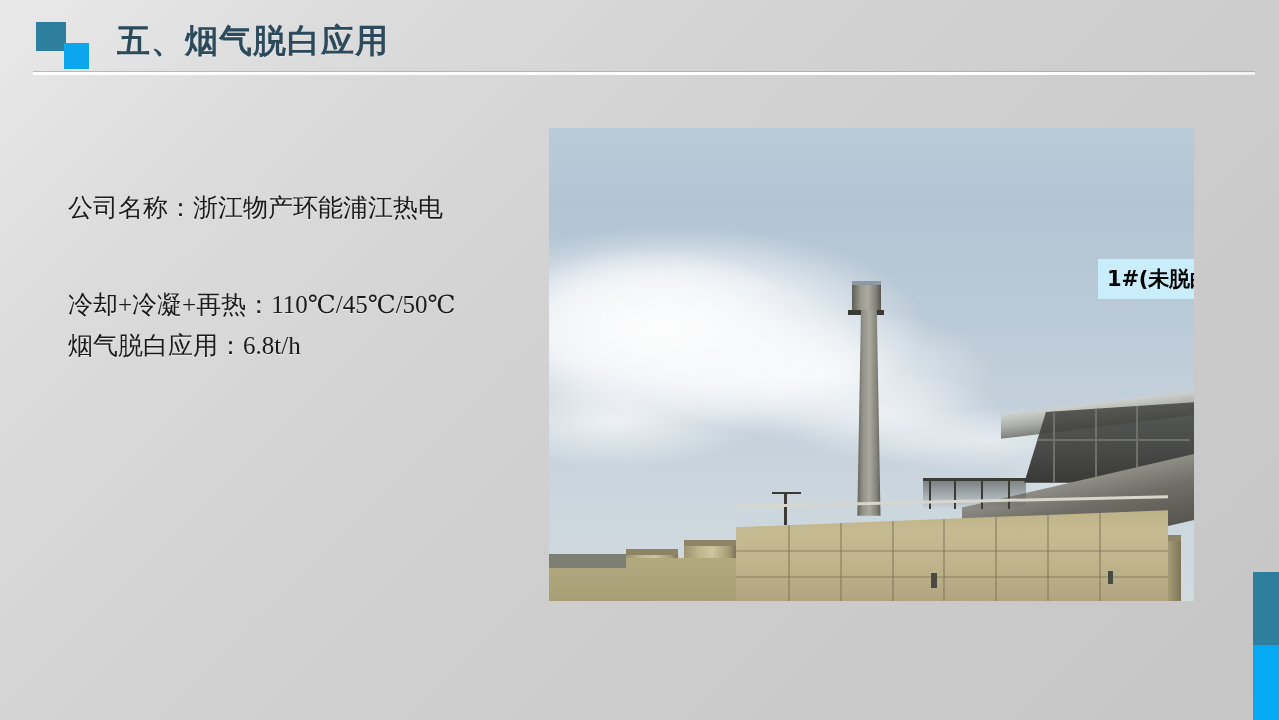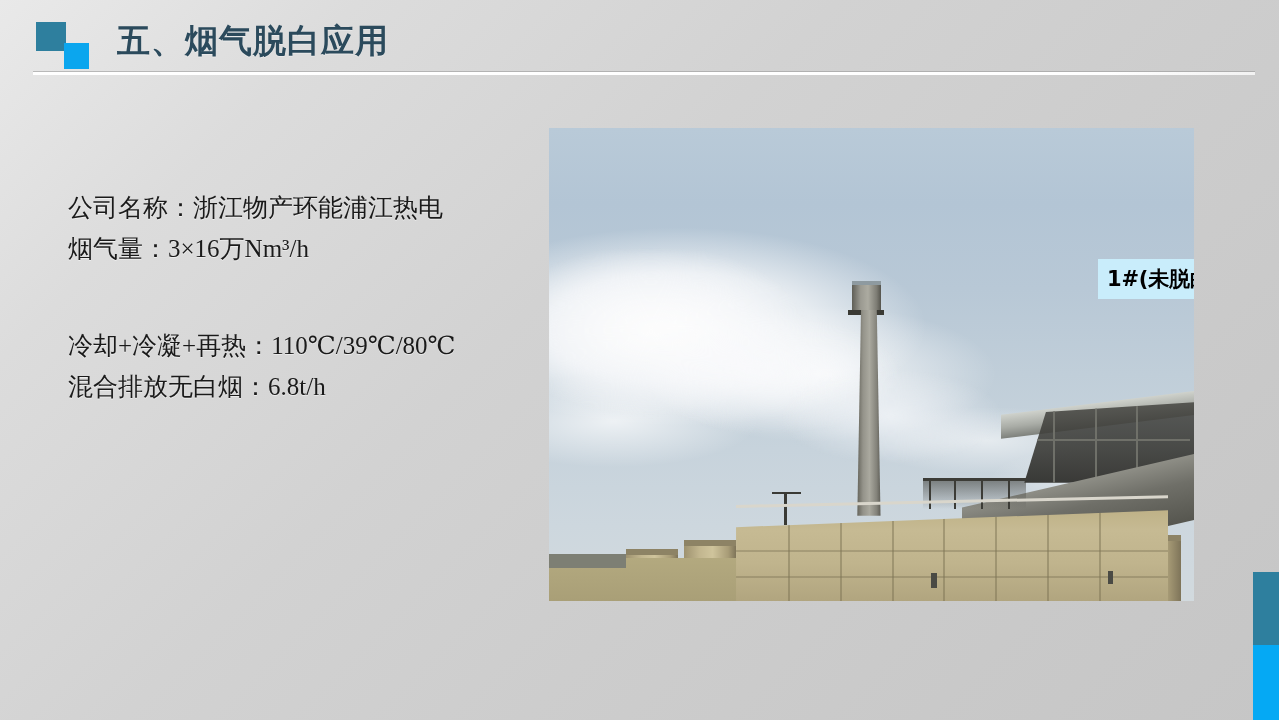--- a/index.html
+++ b/index.html
@@ -340,25 +340,24 @@
 
   <div class="deco-square dark"></div>
   <div class="deco-square bright"></div>
 
   <div class="slide-title">五、烟气脱白应用</div>
   <div class="title-rule"></div>
 
   <div class="text-col">
     <div class="text-block">
       <div class="text-line">公司名称：浙江物产环能浦江热电</div>
-      <div class="text-line">烟气量：3×16万Nm³/h</div>
     </div>
     <div class="text-block second">
-      <div class="text-line">冷却+冷凝+再热：110℃/39℃/80℃</div>
-      <div class="text-line">混合排放无白烟：6.8t/h</div>
+      <div class="text-line">冷却+冷凝+再热：110℃/45℃/50℃</div>
+      <div class="text-line">烟气脱白应用：6.8t/h</div>
     </div>
   </div>
 
   <div class="photo-frame">
     <div class="sky"></div>
     <div class="cloud-haze"></div>
     <div class="cloud-haze2"></div>
 
     <div class="stack-top-rail"></div>
     <div class="stack-cap"></div>

